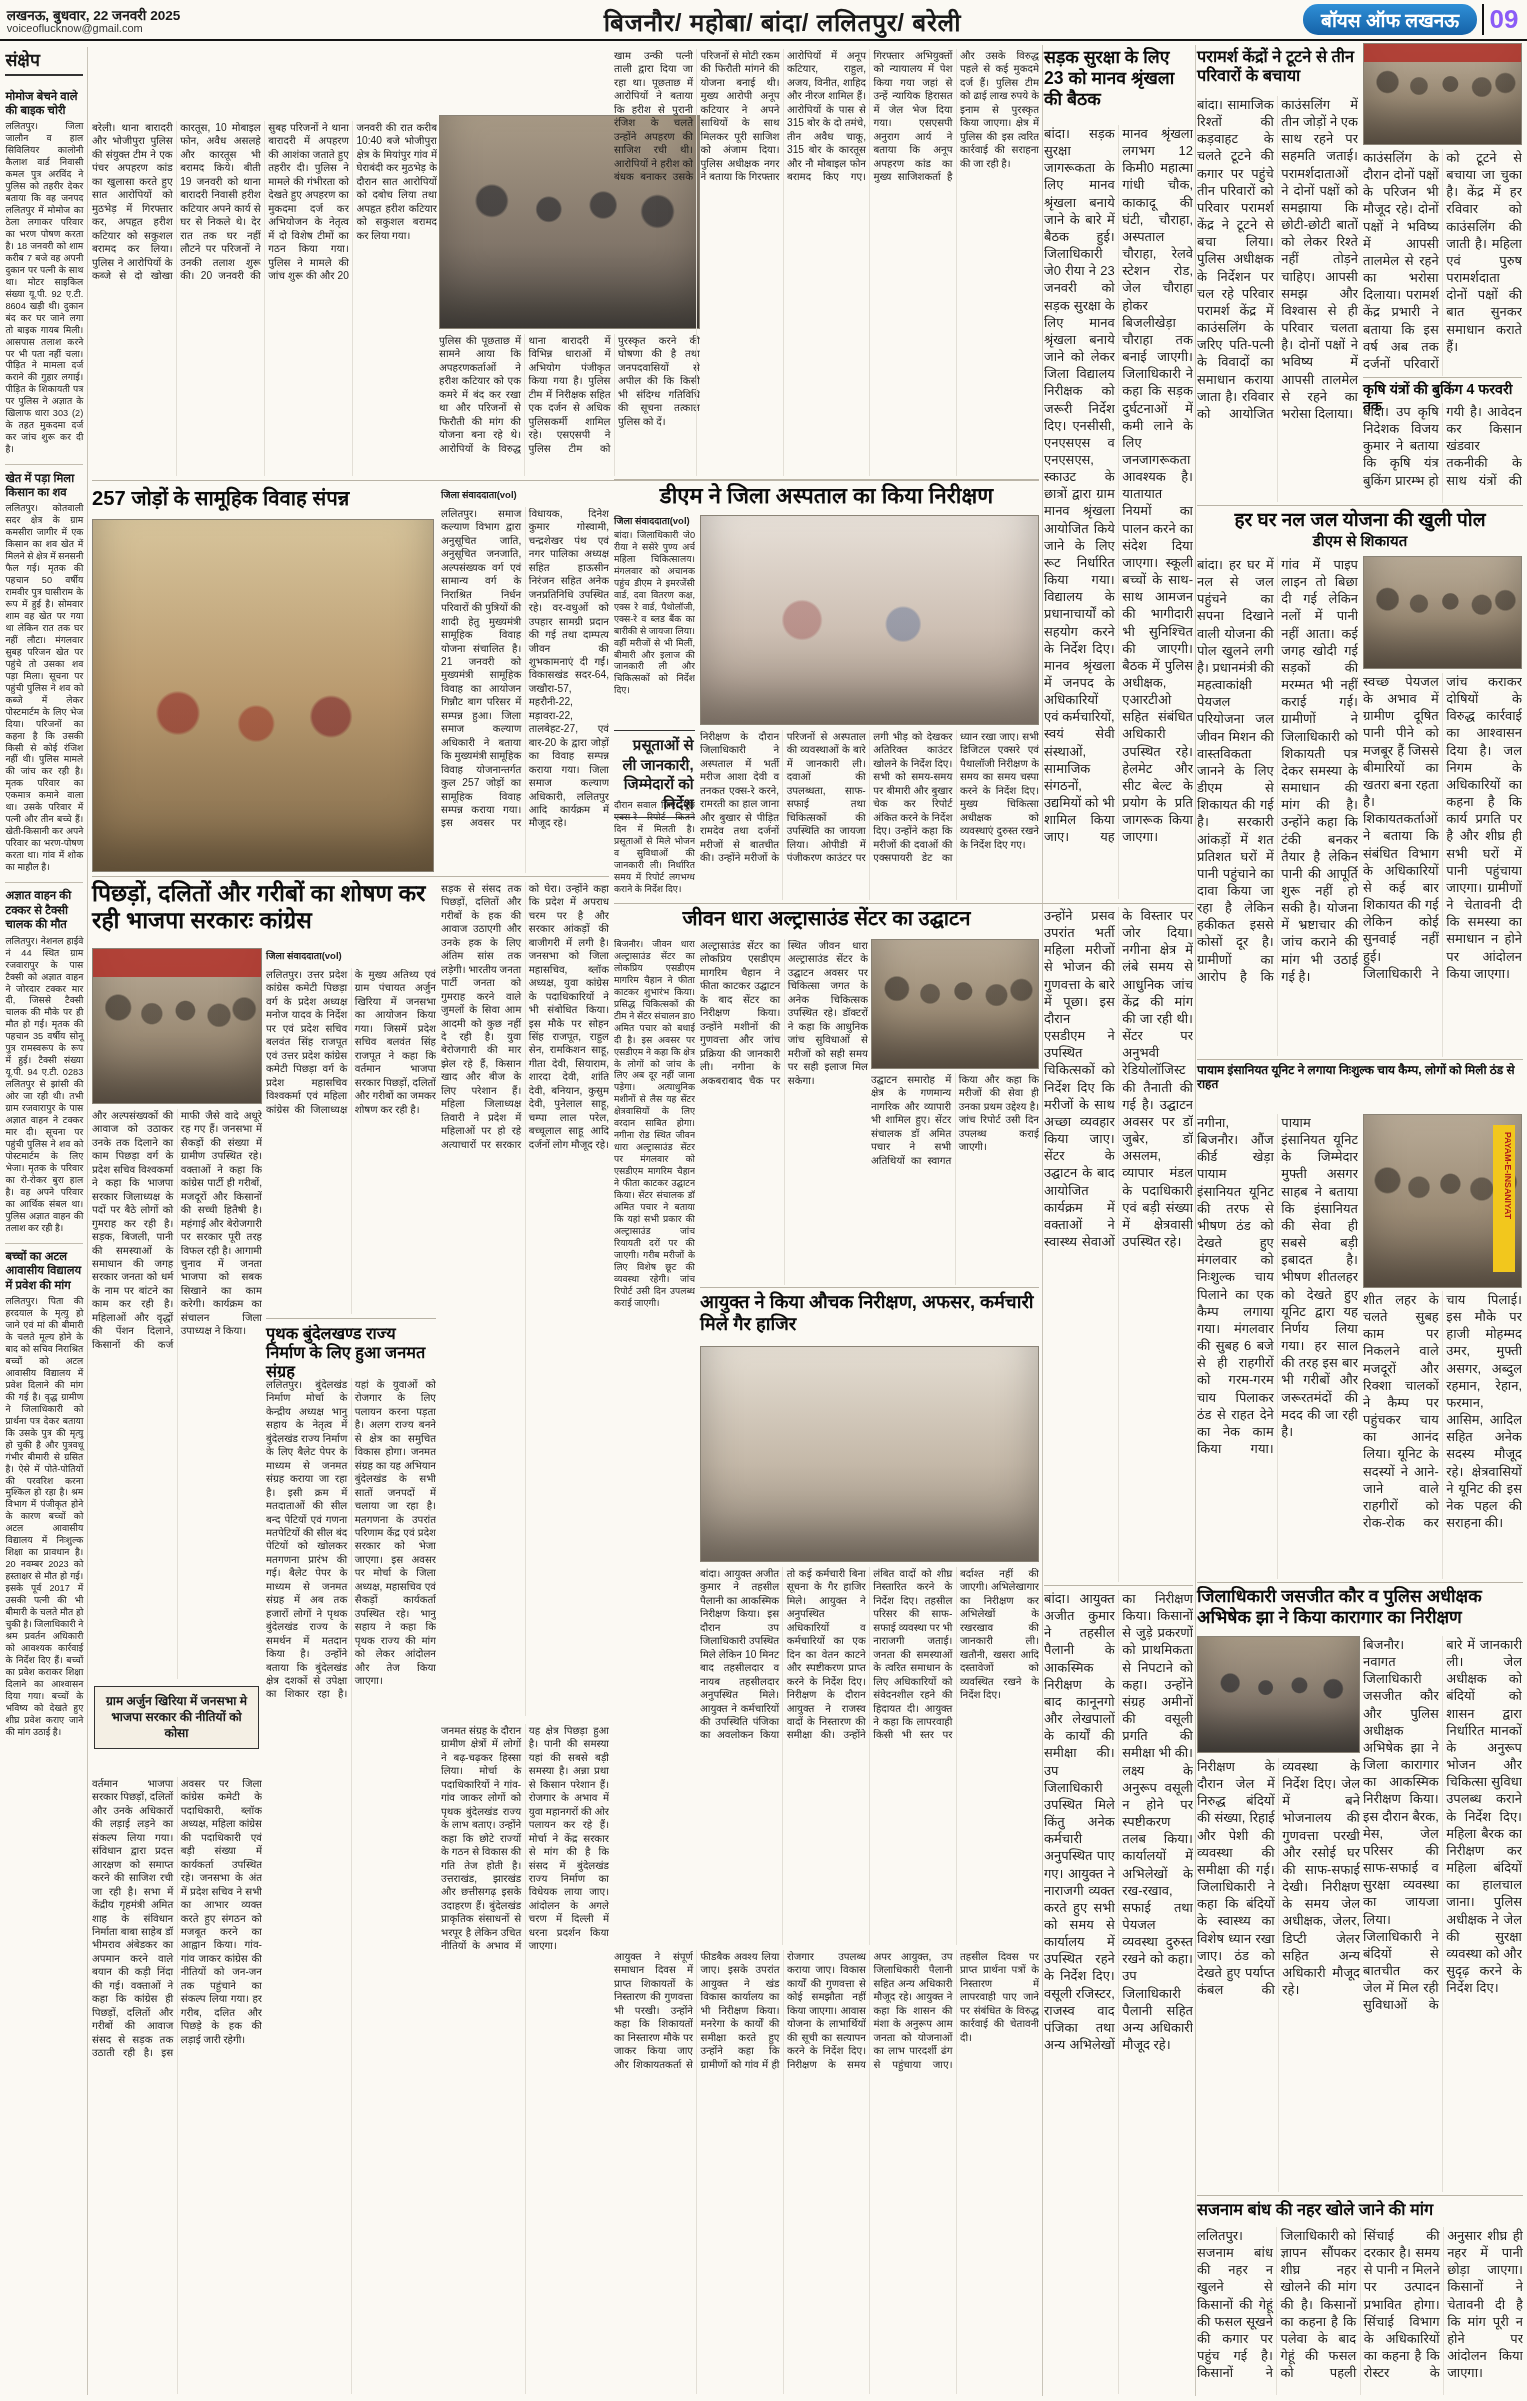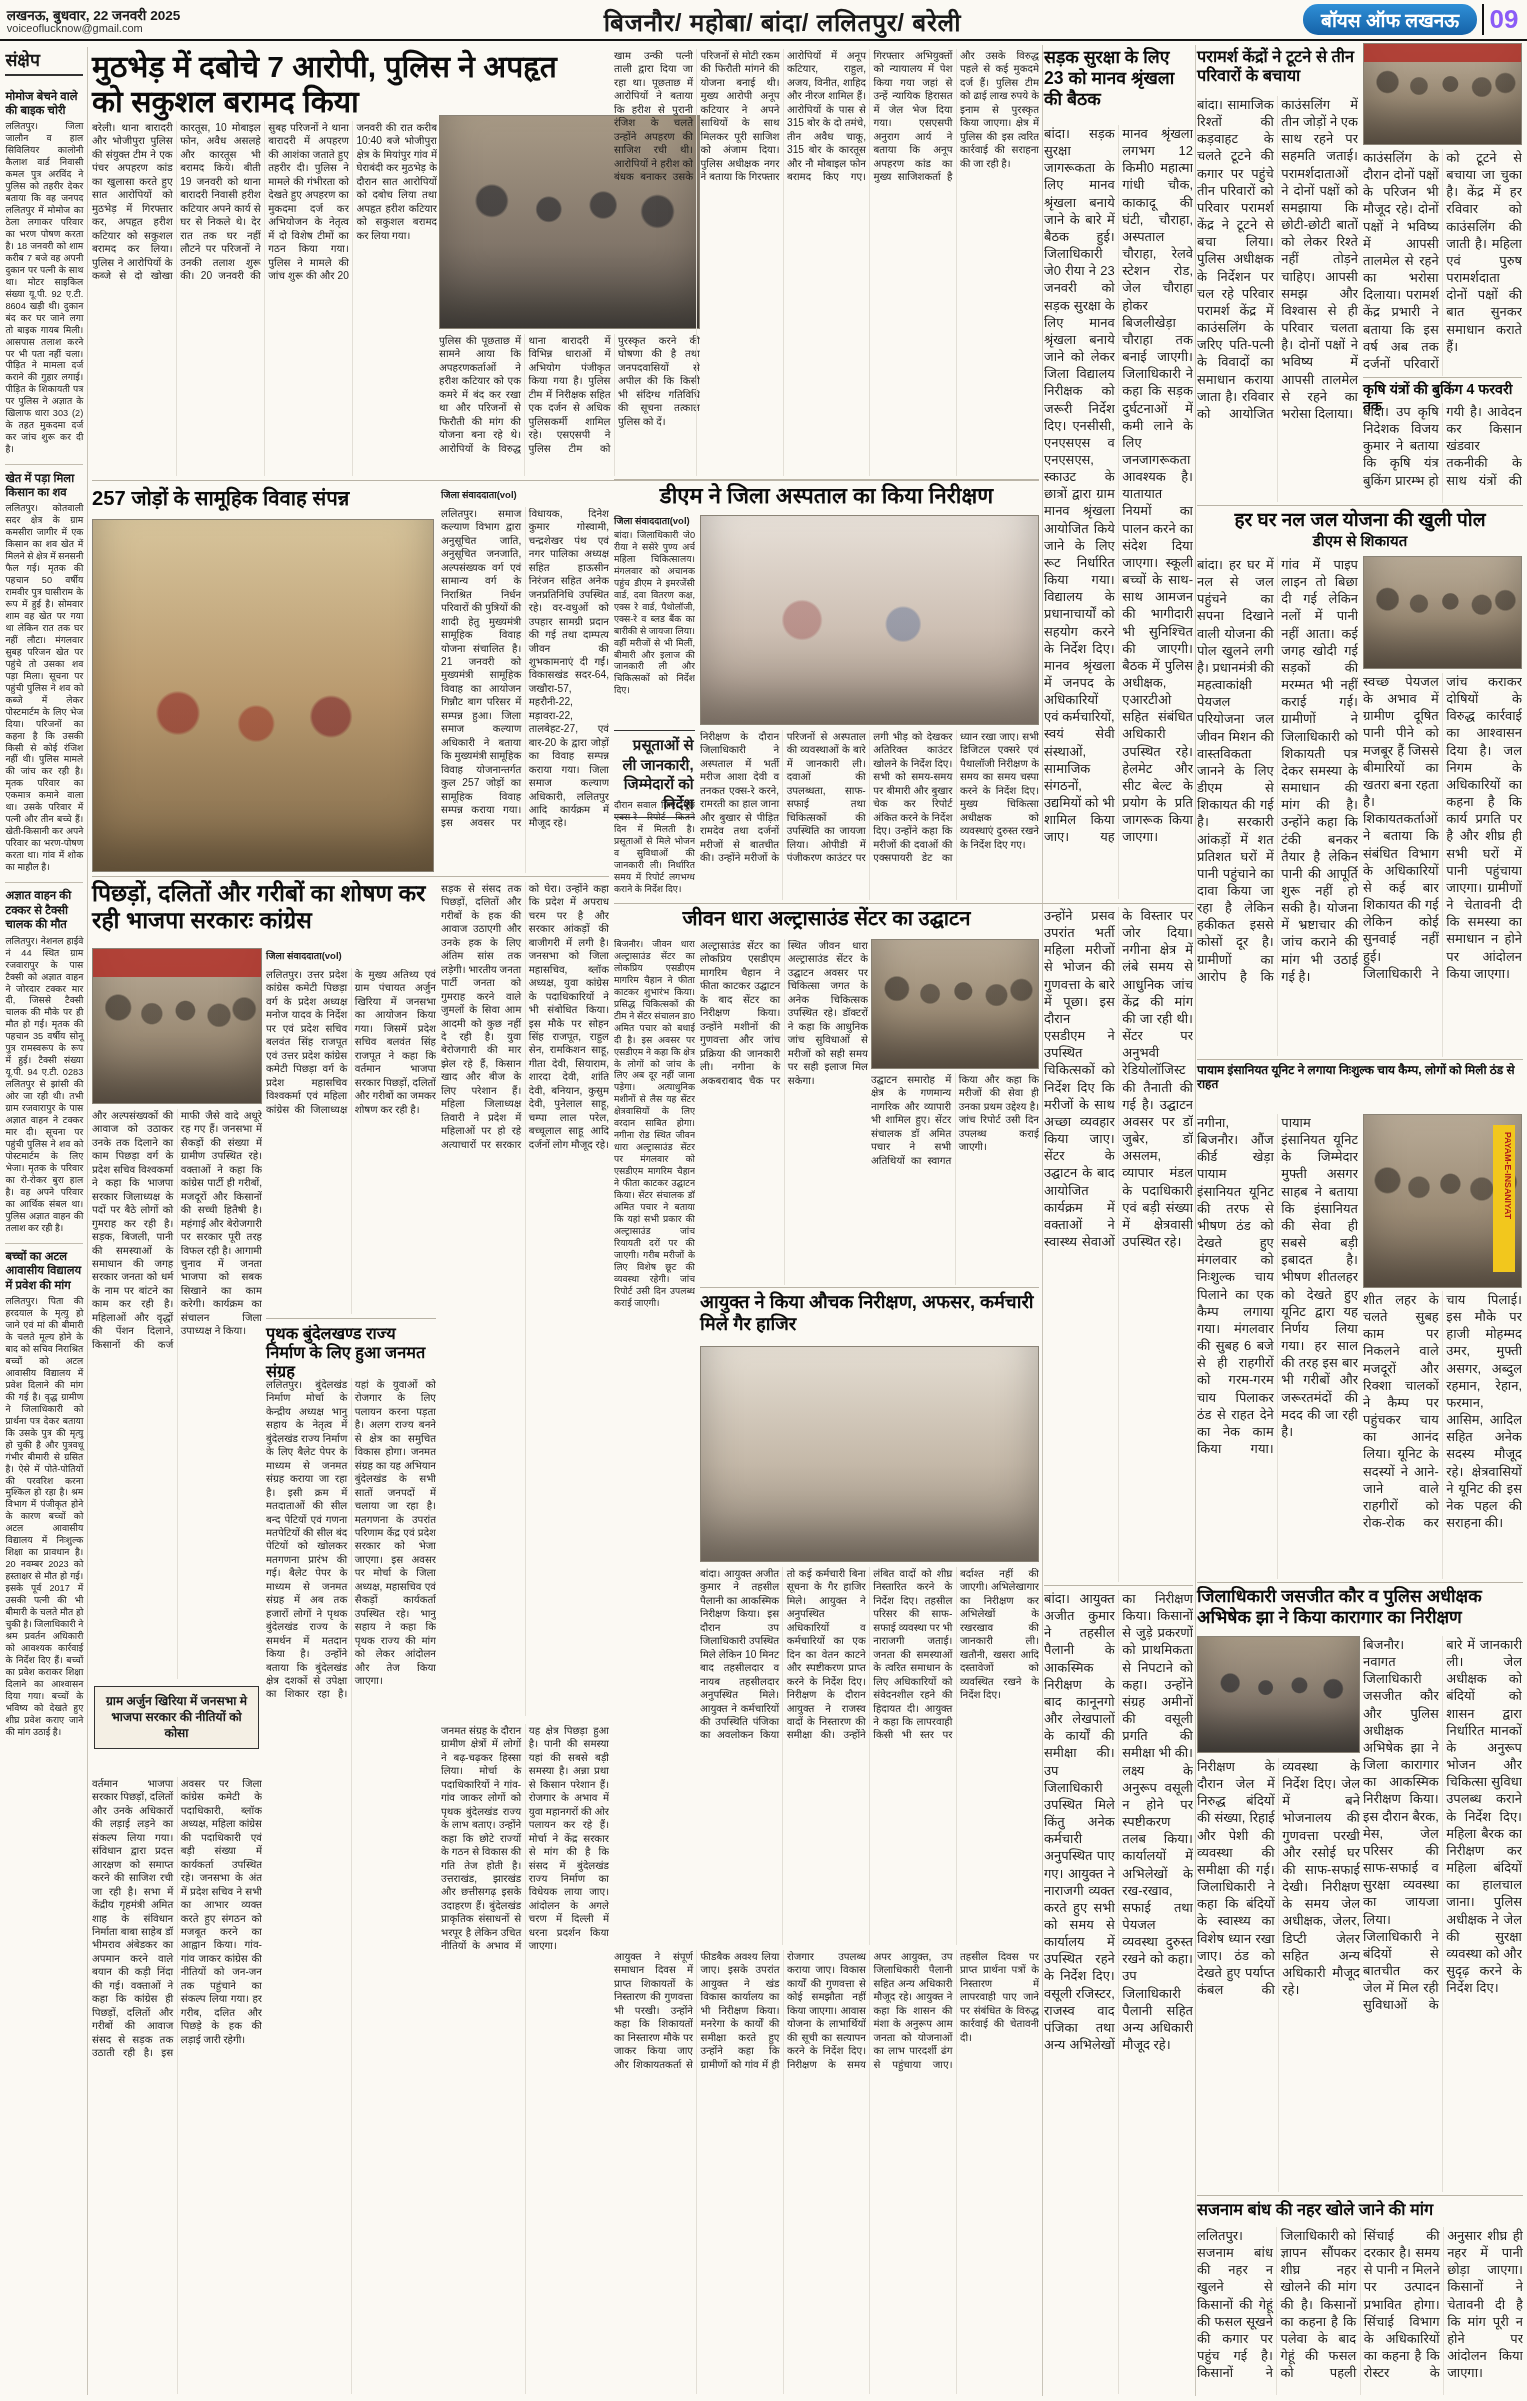--- a/index.html
+++ b/index.html
@@ -102,21 +102,20 @@
     <div class="brief-item">
       <div class="brief-title">अज्ञात वाहन की टक्कर से टैक्सी चालक की मौत</div>
       <div class="brief-body">ललितपुर। नेशनल हाईवे नं 44 स्थित ग्राम रजवारापुर के पास टैक्सी को अज्ञात वाहन ने जोरदार टक्कर मार दी, जिससे टैक्सी चालक की मौके पर ही मौत हो गई। मृतक की पहचान 35 वर्षीय सोनू पुत्र रामस्वरूप के रूप में हुई। टैक्सी संख्या यू.पी. 94 ए.टी. 0283 ललितपुर से झांसी की ओर जा रही थी। तभी ग्राम रजवारापुर के पास अज्ञात वाहन ने टक्कर मार दी। सूचना पर पहुंची पुलिस ने शव को पोस्टमार्टम के लिए भेजा। मृतक के परिवार का रो-रोकर बुरा हाल है। वह अपने परिवार का आर्थिक संबल था। पुलिस अज्ञात वाहन की तलाश कर रही है।</div>
     </div>
     <div class="brief-item" style="border-bottom:none;">
       <div class="brief-title">बच्चों का अटल आवासीय विद्यालय में प्रवेश की मांग</div>
       <div class="brief-body">ललितपुर। पिता की हरदयाल के मृत्यु हो जाने एवं मां की बीमारी के चलते मूल्य होने के बाद को सचिव निराश्रित बच्चों को अटल आवासीय विद्यालय में प्रवेश दिलाने की मांग की गई है। वृद्ध ग्रामीण ने जिलाधिकारी को प्रार्थना पत्र देकर बताया कि उसके पुत्र की मृत्यु हो चुकी है और पुत्रवधू गंभीर बीमारी से ग्रसित है। ऐसे में पोते-पोतियों की परवरिश करना मुश्किल हो रहा है। श्रम विभाग में पंजीकृत होने के कारण बच्चों को अटल आवासीय विद्यालय में निःशुल्क शिक्षा का प्रावधान है। 20 नवम्बर 2023 को हस्ताक्षर से मौत हो गई। इसके पूर्व 2017 में उसकी पत्नी की भी बीमारी के चलते मौत हो चुकी है। जिलाधिकारी ने श्रम प्रवर्तन अधिकारी को आवश्यक कार्रवाई के निर्देश दिए हैं। बच्चों का प्रवेश कराकर शिक्षा दिलाने का आश्वासन दिया गया। बच्चों के भविष्य को देखते हुए शीघ्र प्रवेश कराए जाने की मांग उठाई है।</div>
     </div>
   </div>
 
-  <div class="abs headline" style="left:92px;top:49px;width:492px;font-size:30px;">मुठभेड़ में दबोचे 7 आरोपी, पुलिस ने अपहृत को सकुशल बरामद किया</div>
   <div class="photo ph-police" style="left:439px;top:115px;width:261px;height:214px;"></div>
   <div class="abs body-text cols4 fs15" style="left:92px;top:121px;width:345px;height:355px;">बरेली। थाना बारादरी और भोजीपुरा पुलिस की संयुक्त टीम ने एक पंचर अपहरण कांड का खुलासा करते हुए सात आरोपियों को मुठभेड़ में गिरफ्तार कर, अपहृत हरीश कटियार को सकुशल बरामद कर लिया। पुलिस ने आरोपियों के कब्जे से दो खोखा कारतूस, 10 मोबाइल फोन, अवैध असलहे और कारतूस भी बरामद किये। बीती 19 जनवरी को थाना बारादरी निवासी हरीश कटियार अपने कार्य से घर से निकले थे। देर रात तक घर नहीं लौटने पर परिजनों ने उनकी तलाश शुरू की। 20 जनवरी की सुबह परिजनों ने थाना बारादरी में अपहरण की आशंका जताते हुए तहरीर दी। पुलिस ने मामले की गंभीरता को देखते हुए अपहरण का मुकदमा दर्ज कर अभियोजन के नेतृत्व में दो विशेष टीमों का गठन किया गया। पुलिस ने मामले की जांच शुरू की और 20 जनवरी की रात करीब 10:40 बजे भोजीपुरा क्षेत्र के मियांपुर गांव में घेराबंदी कर मुठभेड़ के दौरान सात आरोपियों को दबोच लिया तथा अपहृत हरीश कटियार को सकुशल बरामद कर लिया गया।</div>
   <div class="abs body-text cols3 fs15" style="left:439px;top:334px;width:261px;height:142px;">पुलिस की पूछताछ में सामने आया कि अपहरणकर्ताओं ने हरीश कटियार को एक कमरे में बंद कर रखा था और परिजनों से फिरौती की मांग की योजना बना रहे थे। आरोपियों के विरुद्ध थाना बारादरी में विभिन्न धाराओं में अभियोग पंजीकृत किया गया है। पुलिस टीम में निरीक्षक सहित एक दर्जन से अधिक पुलिसकर्मी शामिल रहे। एसएसपी ने पुलिस टीम को पुरस्कृत करने की घोषणा की है तथा जनपदवासियों से अपील की कि किसी भी संदिग्ध गतिविधि की सूचना तत्काल पुलिस को दें।</div>
   <div class="abs body-text cols5 fs15" style="left:614px;top:49px;width:425px;height:427px;">खाम उन्की पत्नी ताली द्वारा दिया जा रहा था। पूछताछ में आरोपियों ने बताया कि हरीश से पुरानी रंजिश के चलते उन्होंने अपहरण की साजिश रची थी। आरोपियों ने हरीश को बंधक बनाकर उसके परिजनों से मोटी रकम की फिरौती मांगने की योजना बनाई थी। मुख्य आरोपी अनूप कटियार ने अपने साथियों के साथ मिलकर पूरी साजिश को अंजाम दिया। पुलिस अधीक्षक नगर ने बताया कि गिरफ्तार आरोपियों में अनूप कटियार, राहुल, अजय, विनीत, शाहिद और नीरज शामिल हैं। आरोपियों के पास से 315 बोर के दो तमंचे, तीन अवैध चाकू, 315 बोर के कारतूस और नौ मोबाइल फोन बरामद किए गए। गिरफ्तार अभियुक्तों को न्यायालय में पेश किया गया जहां से उन्हें न्यायिक हिरासत में जेल भेज दिया गया। एसएसपी अनुराग आर्य ने बताया कि अनूप अपहरण कांड का मुख्य साजिशकर्ता है और उसके विरुद्ध पहले से कई मुकदमे दर्ज हैं। पुलिस टीम को ढाई लाख रुपये के इनाम से पुरस्कृत किया जाएगा। क्षेत्र में पुलिस की इस त्वरित कार्रवाई की सराहना की जा रही है।</div>
   <div class="h-rule" style="left:92px;top:480px;width:947px;"></div>
 
   <div class="abs headline" style="left:92px;top:487px;width:342px;font-size:20.3px;">257 जोड़ों के सामूहिक विवाह संपन्न</div>
   <div class="photo ph-wedding" style="left:92px;top:519px;width:342px;height:353px;"></div>
   <div class="abs byline" style="left:441px;top:488px;width:168px;">जिला संवाददाता(vol)</div>
   <div class="abs body-text cols2 fs15" style="left:441px;top:507px;width:168px;height:366px;">ललितपुर। समाज कल्याण विभाग द्वारा अनुसूचित जाति, अनुसूचित जनजाति, अल्पसंख्यक वर्ग एवं सामान्य वर्ग के निराश्रित निर्धन परिवारों की पुत्रियों की शादी हेतु मुख्यमंत्री सामूहिक विवाह योजना संचालित है। 21 जनवरी को मुख्यमंत्री सामूहिक विवाह का आयोजन गिन्नौट बाग परिसर में सम्पन्न हुआ। जिला समाज कल्याण अधिकारी ने बताया कि मुख्यमंत्री सामूहिक विवाह योजनान्तर्गत कुल 257 जोड़ों का सामूहिक विवाह सम्पन्न कराया गया। इस अवसर पर विधायक, दिनेश कुमार गोस्वामी, चन्द्रशेखर पंथ एवं नगर पालिका अध्यक्ष सहित हाऊसीन निरंजन सहित अनेक जनप्रतिनिधि उपस्थित रहे। वर-वधुओं को उपहार सामग्री प्रदान की गई तथा दाम्पत्य जीवन की शुभकामनाएं दी गईं। विकासखंड सदर-64, जखौरा-57, महरौनी-22, मड़ावरा-22, तालबेहट-27, एवं बार-20 के द्वारा जोड़ों का विवाह सम्पन्न कराया गया। जिला समाज कल्याण अधिकारी, ललितपुर आदि कार्यक्रम में मौजूद रहे।</div>

